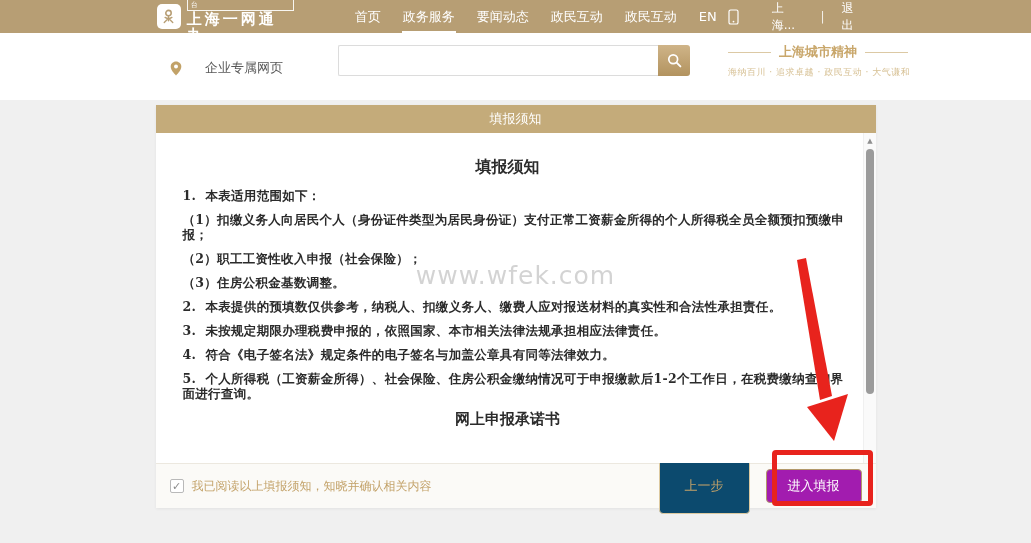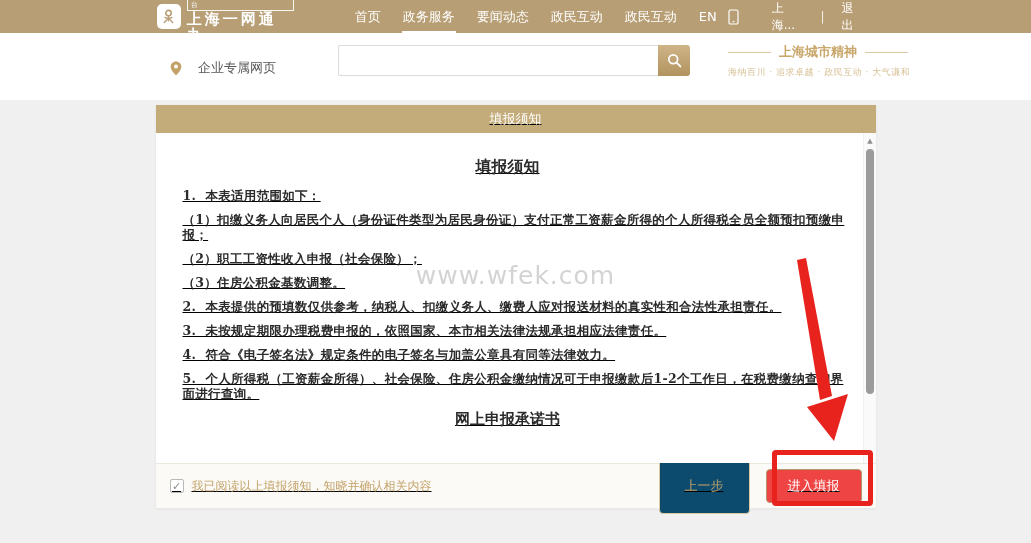--- a/index.html
+++ b/index.html
@@ -16,31 +16,31 @@
   .site-name { font-size:15px; font-weight:bold; letter-spacing:3px; line-height:16px; font-family:"DejaVu Serif","Liberation Serif",serif; }
   .nav { display:flex; margin-left:50px; height:33px; }
   .nav-item { color:#fff; font-size:13px; line-height:33px; padding:0 11px; cursor:pointer; position:relative; white-space:nowrap; }
   .nav-item.active::after { content:""; position:absolute; left:10px; right:10px; bottom:0; height:2px; background:#fff; }
   .user-area { margin-left:auto; margin-right:168px; display:flex; align-items:center; color:#fff; font-size:12px; gap:17px; }
   .user-area .sep { opacity:.85; }
   .phone-ic { margin-right:16px; display:flex; }
 
   
   .subheader { height:67px; background:#fff; position:relative; }
-  .page-label { position:absolute; left:170px; top:26px; display:flex; align-items:center; gap:16px; color:#595959; font-size:13px; }
+  .page-label { position:absolute; left:170px; top:26px; display:flex; align-items:center; gap:23px; color:#595959; font-size:13px; }
   .searchbar { position:absolute; left:338px; top:12px; display:flex; }
   .search-input { width:320px; height:31px; border:1px solid #dcdcdc; border-right:none; border-radius:2px 0 0 2px; outline:none; padding:0 8px; font-size:13px; }
   .search-btn { width:32px; height:31px; border:none; background:linear-gradient(180deg,#cfb488,#b2935f); border-radius:0 3px 3px 0; display:flex; align-items:center; justify-content:center; cursor:pointer; }
   .spirit { position:absolute; left:728px; top:10px; width:180px; text-align:left; }
   .spirit-title { display:flex; align-items:center; color:#c9a76b; font-size:13px; font-weight:bold; gap:8px; }
   .spirit-title::before,.spirit-title::after { content:""; flex:1; height:1px; background:#dcc9a4; }
   .spirit-slogan { margin-top:5px; font-size:9px; color:#d7c195; letter-spacing:.5px; white-space:nowrap; }
 
   
-  .main-bg { height:443px; background:#f0f0f0;text-decoration:underline; }
+  .main-bg { height:443px; background:#f0f0f0; }
   .panel { width:720px; margin:0 auto; position:relative; top:5px; background:#fff; box-shadow:0 1px 3px rgba(0,0,0,.06); }
   .panel-title { height:28px; line-height:28px; background:#c4ab7a; color:#fff; text-align:center; font-size:13px; }
   .panel-body { height:330px; background:#fff; position:relative; overflow:hidden; padding:24px 26px 0 10px;
                 font-family:"DejaVu Serif","Liberation Serif",serif; color:#2b2b2b; }
   .doc-heading { text-align:center; font-size:16px; font-weight:bold; margin-bottom:10px; }
   .doc-heading2 { text-align:center; font-size:15px; font-weight:bold; margin:6px 0 10px; }
   .doc-item { font-size:12.5px; font-weight:bold; line-height:15px; margin-bottom:9px; padding-left:17px; letter-spacing:.3px; }
   .watermark { position:absolute; left:50%; top:128px; transform:translateX(-50%); color:#c9c9c9; font-size:25px;
                font-family:"DejaVu Sans","Liberation Sans",sans-serif; font-weight:normal; letter-spacing:1px; pointer-events:none; opacity:.8; }
 
@@ -50,21 +50,21 @@
   .scroll-up { top:2px; } .scroll-down { bottom:2px; }
   .scroll-thumb { position:absolute; left:2px; top:16px; width:8px; height:245px; background:#9b9b9b; border-radius:4px; cursor:grab; }
 
   
   .panel-footer { height:45px; background:#fbfaf7; border-top:1px solid #ece8df; display:flex; align-items:center; padding:0 14px; }
   .chk-row { display:flex; align-items:center; gap:8px; cursor:pointer; }
   .chk-box { width:14px; height:14px; background:#fff; border:1px solid #b9b9b9; border-radius:2px; color:#8a8a8a; font-size:11px; line-height:13px; text-align:center; font-family:"DejaVu Sans",sans-serif; }
   .chk-label { color:#c3a269; font-size:12px; font-family:"DejaVu Sans","Liberation Sans",sans-serif; }
   .btns { margin-left:auto; display:flex; align-items:center; gap:16px; }
   .btn-prev { background:#0c4a6e; border:1px solid #dcc9a0; color:#c3a269; font-size:13px; padding:18px 25px; border-radius:4px; cursor:pointer; }
-  .btn-enter { background:#ef4444; border:1px solid #b2986a; color:#fff; font-size:13px; padding:7px 21px; border-radius:4px; cursor:pointer; }
+  .btn-enter { background:#a21caf; border:1px solid #b2986a; color:#fff; font-size:13px; padding:7px 21px; border-radius:4px; cursor:pointer; }
 
   
   .annot-svg { position:absolute; left:0; top:0; width:1031px; height:543px; pointer-events:none; z-index:50; }
   .annot-box { position:absolute; left:772px; top:450px; width:101px; height:56px; border:5px solid #e8231d; border-radius:4px; pointer-events:none; z-index:50; }
 </style>
 </head>
 <body>
 
 <div class="page">
 

